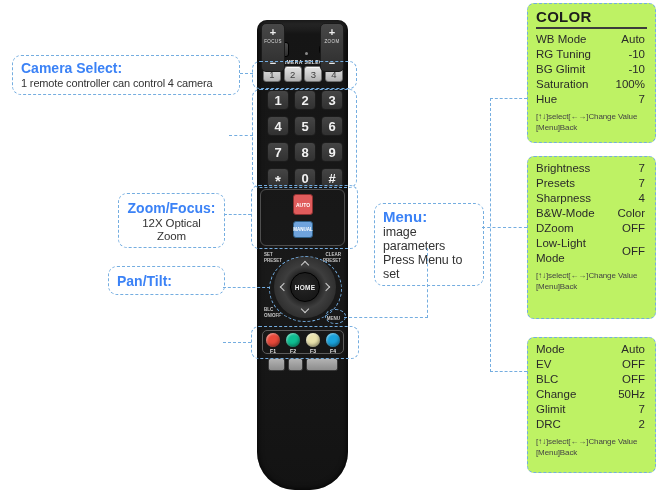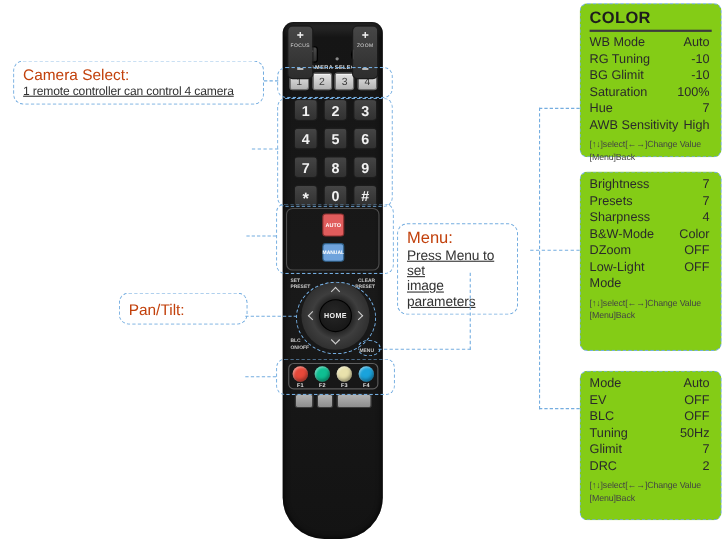--- a/index.html
+++ b/index.html
@@ -3,41 +3,41 @@
 <meta charset="utf-8">
 <style>
   :root{ --accent:#74ade0; --auto:#e05c5c; --manual:#6fa3dc; }
   html,body{margin:0;padding:0;background:#fff;}
   .stage{position:relative;width:660px;height:499px;background:#fff;overflow:hidden;
          font-family:"Liberation Sans",sans-serif;}
 
   
   .callout{position:absolute;background:#fff;border:1.6px dashed var(--accent);
            border-radius:9px;padding:4px 8px;box-sizing:border-box;}
-  .co-title{font-weight:normal;font-size:14px;color:#c2410c;line-height:17px;}
-  .co-body div{font-size:11.5px;color:#333;line-height:13px;letter-spacing:-0.1px;text-decoration:underline;}
+  .co-title{font-weight:bold;font-size:14px;color:#3b82f6;line-height:17px;}
+  .co-body div{font-size:11.5px;color:#333;line-height:13px;letter-spacing:-0.1px;}
   .co-body.small div{font-size:11px;letter-spacing:-0.15px;white-space:nowrap;}
   #co-zf{text-align:center;padding-top:6px;}
   #co-pantilt{padding-top:6px;}
   #co-ai .co-title{font-size:14.5px;letter-spacing:-0.2px;}
   #co-menu .co-title{font-size:15px;}
   #co-menu .co-body div{font-size:12.5px;line-height:14px;}
 
   
   .hline{position:absolute;border-top:1.6px dashed var(--accent);}
   .vline{position:absolute;border-left:1.6px dashed var(--accent);}
   .hl{position:absolute;border:1.6px dashed var(--accent);border-radius:8px;}
   .hl.ellipse{border-radius:50%;}
 
   
-  .panel{position:absolute;width:129px;background:#84cc16;border:1.6px dashed var(--accent);
+  .panel{position:absolute;width:129px;background:#bef264;border:1.6px dashed var(--accent);
          border-radius:7px;padding:4px 8px 4px 8px;box-sizing:border-box;}
   .p-title{font-size:15px;font-weight:bold;color:#1d1d1d;letter-spacing:0.3px;
            border-bottom:2px solid #3c3c3c;padding-bottom:2px;margin-bottom:3px;}
-  .prow{display:flex;justify-content:space-between;align-items:flex-start;
+  .prow{display:flex;justify-content:space-between;align-items:center;
         font-size:11.5px;line-height:15px;color:#2a2a2a;padding-right:2px;}
   .prow .lbl{white-space:pre-line;}
   .p-footer{margin-top:5px;}
   .p-footer div{font-size:8px;line-height:10.5px;color:#444;letter-spacing:-0.1px;}
 
   
   .remote{position:absolute;left:257px;top:20px;width:91px;height:470px;
           background:linear-gradient(180deg,#2e2e2e 0,#151515 14px,#191919 55%,#131313 100%);
           border-radius:10px 10px 38px 38px;box-shadow:inset 0 0 6px #000;}
   .remote *{box-sizing:border-box;}
@@ -106,28 +106,34 @@
 <body>
 
 <div class="stage">
 
   <div class="callout" id="co-camera" style="left:12px;top:55px;width:228px;">
     <div class="co-title">Camera Select:</div>
     <div class="co-body small">
         <div>1 remote controller can control 4 camera</div>
       </div>
   </div>
+  <div class="callout" id="co-zf" style="left:118px;top:193px;width:107px;">
+    <div class="co-title">Zoom/Focus:</div>
+    <div class="co-body">
+        <div>12X Optical Zoom</div>
+      </div>
+  </div>
   <div class="callout" id="co-pantilt" style="left:108px;top:266px;width:117px;">
     <div class="co-title">Pan/Tilt:</div>
   </div>
-  <div class="callout" id="co-menu" style="left:361px;top:203px;width:110px;">
+  <div class="callout" id="co-menu" style="left:374px;top:203px;width:110px;">
     <div class="co-title">Menu:</div>
     <div class="co-body">
+        <div>image parameters</div>
         <div>Press Menu to set</div>
-        <div>image parameters</div>
       </div>
   </div>
 
   <div class="remote">
     <div id="set-btn">SET</div>
     <div id="led"></div>
     <div id="power-btn">
       <span class="power-glyph"></span>
     </div>
     <div id="cam-label">CAMERA SELECT</div>
@@ -242,24 +248,20 @@
           <span class="val">-10</span>
         </div>
         <div class="prow">
           <span class="lbl">Saturation</span>
           <span class="val">100%</span>
         </div>
         <div class="prow">
           <span class="lbl">Hue</span>
           <span class="val">7</span>
         </div>
-        <div class="prow">
-          <span class="lbl">AWB Sensitivity</span>
-          <span class="val">High</span>
-        </div>
       </div>
     <div class="p-footer">
         <div>[↑↓]select[←→]Change Value</div>
         <div>[Menu]Back</div>
       </div>
   </div>
   <div class="panel" style="left:527px;top:156px;height:163px;">
     <div class="p-rows">
         <div class="prow">
           <span class="lbl">Brightness</span>
@@ -300,21 +302,21 @@
         </div>
         <div class="prow">
           <span class="lbl">EV</span>
           <span class="val">OFF</span>
         </div>
         <div class="prow">
           <span class="lbl">BLC</span>
           <span class="val">OFF</span>
         </div>
         <div class="prow">
-          <span class="lbl">Tuning</span>
+          <span class="lbl">Change</span>
           <span class="val">50Hz</span>
         </div>
         <div class="prow">
           <span class="lbl">Glimit</span>
           <span class="val">7</span>
         </div>
         <div class="prow">
           <span class="lbl">DRC</span>
           <span class="val">2</span>
         </div>

